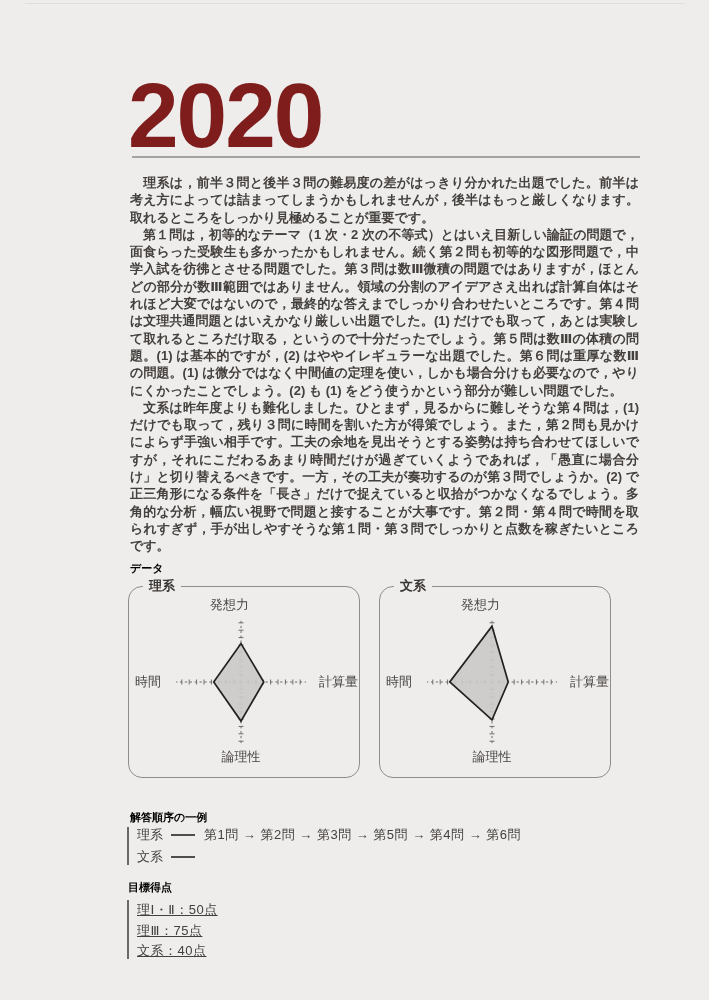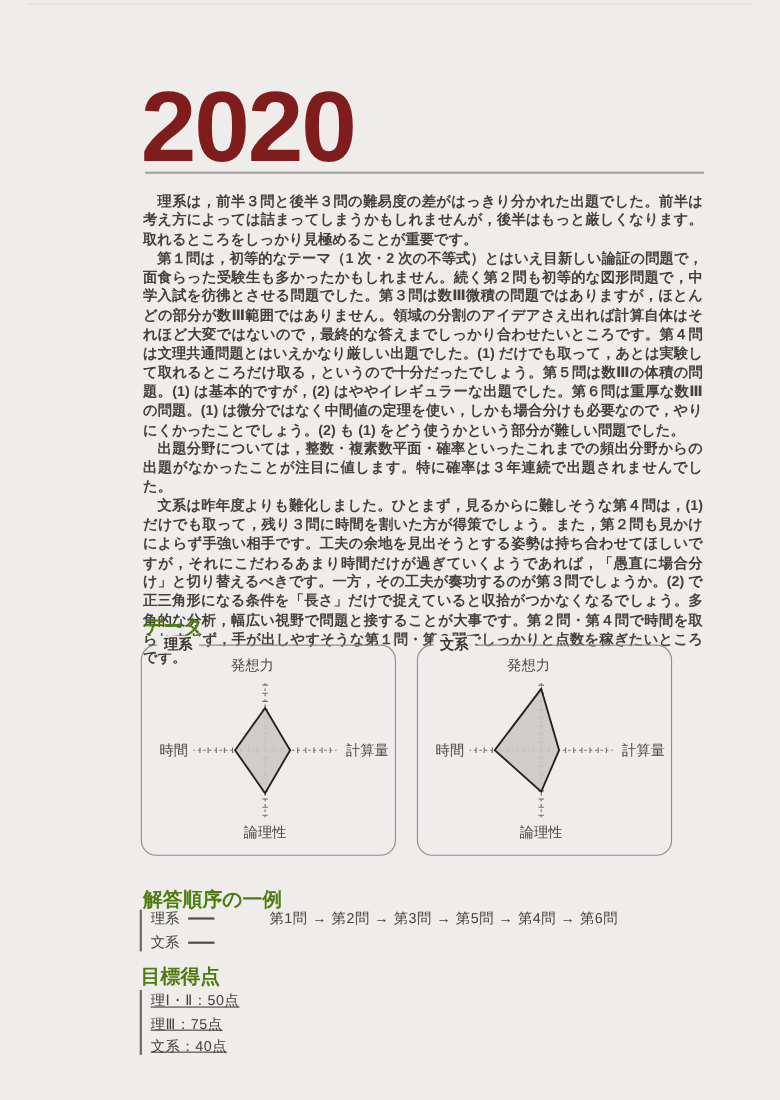--- a/index.html
+++ b/index.html
@@ -23,56 +23,56 @@
   }
   #body-text{
     left:130px;top:174px;width:509px;font-weight:bold;
   }
   #body-text p{
     margin:0;font-size:13px;line-height:17.3px;
     text-align:justify;text-justify:inter-ideograph;
     word-break:break-all;color:#44403d;
   }
   .section-heading{
-    font-size:18px;font-weight:bold;color:#4d7c0f;line-height:16px;
+    font-size:11px;font-weight:bold;color:#000000;line-height:16px;font-family:Liberation Mono, monospace;
   }
   #data-heading{left:130px;top:561px;}
   .chart-panel{
     width:232px;height:192px;top:586px;
     border:1.4px solid #8f8d8b;border-radius:14px;
     box-sizing:border-box;
   }
   #chart-panel-rikei{left:128px;}
   #chart-panel-bunkei{left:379px;}
   .panel-legend{
     position:absolute;left:14px;top:-9px;
     background:#eeedec;padding:0 6px;
     font-size:13px;font-weight:bold;color:#3a3633;line-height:16px;
   }
   .radar-svg{position:absolute;left:0;top:0;}
   .axis-label{
     position:absolute;font-size:13px;color:#4a4643;line-height:15px;
   }
   .axis-label.top{left:81px;top:10px;width:62px;text-align:left;}
   .axis-label.bottom{left:81px;top:162px;width:62px;text-align:center;}
-  .axis-label.left{left:6px;top:87px;width:36px;text-align:right;}
-  .axis-label.right{left:181px;top:87px;width:48px;text-align:center;}
+  .axis-label.left{left:6px;top:87px;width:36px;}
+  .axis-label.right{left:181px;top:87px;width:48px;text-align:right;}
   #order-heading{left:130px;top:810px;}
   .list-bar{width:2px;background:#6b6967;}
   #order-bar{left:127px;top:827px;height:38px;}
   .order-row{
     left:137px;height:16px;display:flex;align-items:center;
     font-size:13px;color:#44403d;white-space:nowrap;
   }
   #order-row-0{top:827px;}
   #order-row-1{top:849px;}
   .order-dash{
     width:24px;height:1.5px;background:#504e4c;margin:0 9px 0 8px;flex:none;
   }
-  .order-seq{letter-spacing:0.5px;margin-left:41px;}
+  .order-seq{letter-spacing:0.5px;}
   #target-heading{left:128px;top:880px;}
   #target-bar{left:127px;top:900px;height:59px;}
   .target-item{
     left:137px;height:16px;font-size:13px;color:#44403d;
     letter-spacing:0.5px;white-space:nowrap;text-decoration:underline;
   }
   #target-item-0{top:901px;}
   #target-item-1{top:922px;}
   #target-item-2{top:942px;}
 </style>
@@ -80,21 +80,20 @@
 <body>
 
 <div class="abs" id="page-top-edge"></div>
 
 <div class="abs" id="year-title">2020</div>
 <div class="abs" id="title-rule"></div>
 
 <div class="abs" id="body-text">
   <p>　理系は，前半３問と後半３問の難易度の差がはっきり分かれた出題でした。前半は考え方によっては詰まってしまうかもしれませんが，後半はもっと厳しくなります。取れるところをしっかり見極めることが重要です。</p>
   <p>　第１問は，初等的なテーマ（1 次・2 次の不等式）とはいえ目新しい論証の問題で，面食らった受験生も多かったかもしれません。続く第２問も初等的な図形問題で，中学入試を彷彿とさせる問題でした。第３問は数Ⅲ微積の問題ではありますが，ほとんどの部分が数Ⅲ範囲ではありません。領域の分割のアイデアさえ出れば計算自体はそれほど大変ではないので，最終的な答えまでしっかり合わせたいところです。第４問は文理共通問題とはいえかなり厳しい出題でした。(1) だけでも取って，あとは実験して取れるところだけ取る，というので十分だったでしょう。第５問は数Ⅲの体積の問題。(1) は基本的ですが，(2) はややイレギュラーな出題でした。第６問は重厚な数Ⅲの問題。(1) は微分ではなく中間値の定理を使い，しかも場合分けも必要なので，やりにくかったことでしょう。(2) も (1) をどう使うかという部分が難しい問題でした。</p>
-  <p>　出題分野については，整数・複素数平面・確率といったこれまでの頻出分野からの出題がなかったことが注目に値します。特に確率は３年連続で出題されませんでした。</p>
   <p>　文系は昨年度よりも難化しました。ひとまず，見るからに難しそうな第４問は，(1) だけでも取って，残り３問に時間を割いた方が得策でしょう。また，第２問も見かけによらず手強い相手です。工夫の余地を見出そうとする姿勢は持ち合わせてほしいですが，それにこだわるあまり時間だけが過ぎていくようであれば，「愚直に場合分け」と切り替えるべきです。一方，その工夫が奏功するのが第３問でしょうか。(2) で正三角形になる条件を「長さ」だけで捉えていると収拾がつかなくなるでしょう。多角的な分析，幅広い視野で問題と接することが大事です。第２問・第４問で時間を取られすぎず，手が出しやすそうな第１問・第３問でしっかりと点数を稼ぎたいところです。</p>
 </div>
 
 <div class="abs section-heading" id="data-heading">データ</div>
 
 <div class="abs chart-panel" id="chart-panel-rikei">
   <span class="panel-legend">理系</span>
   <span class="axis-label top">発想力</span>
   <span class="axis-label right">計算量</span>
   <span class="axis-label bottom">論理性</span>

